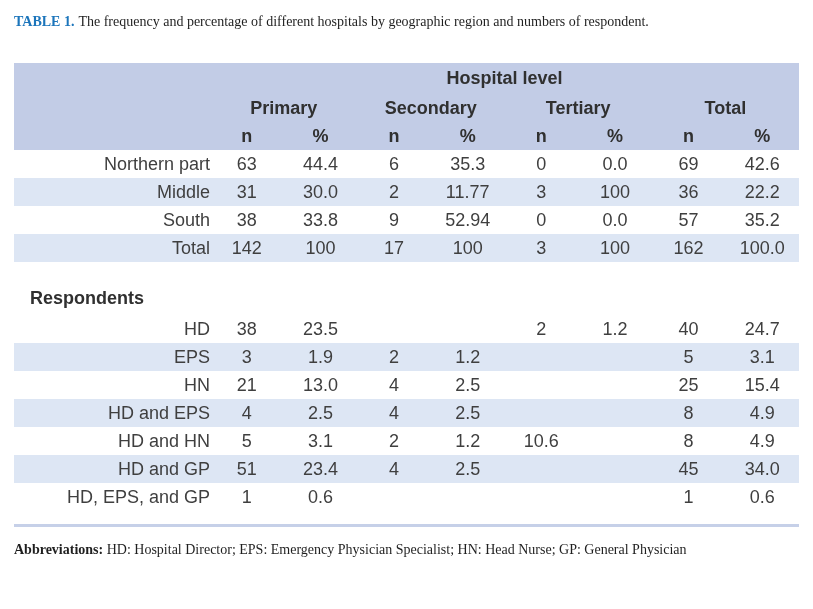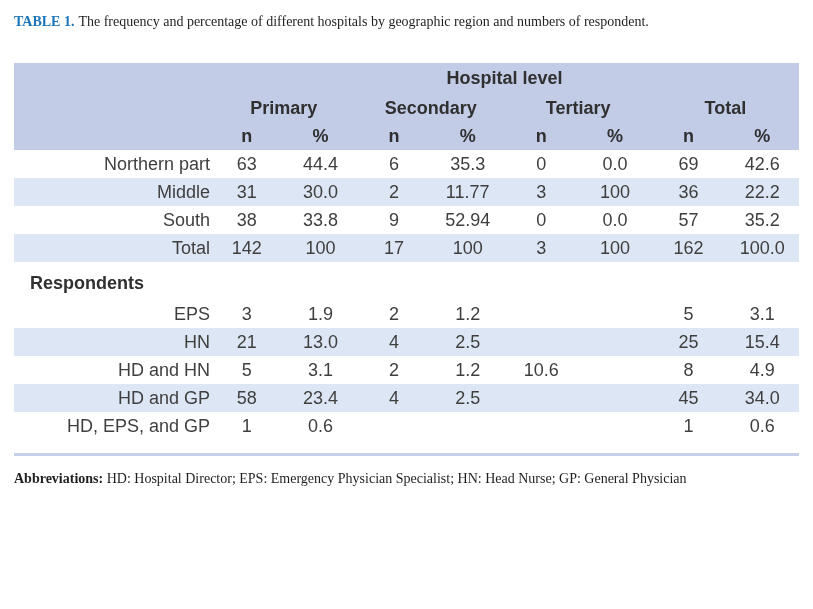--- a/index.html
+++ b/index.html
@@ -65,21 +65,21 @@
   }
   tbody.zebra tr:nth-child(even) { background: #dde6f4; }
 
   tbody.respondents td.row-label { padding-left: 34px; }
 
   tr.section-row td {
     height: 33px;
     font-weight: bold;
     color: #303030;
     padding-left: 16px;
-    padding-top: 5px;
+    padding-top: 20px;
   }
   .bottom-rule {
     width: 785px;
     height: 3px;
     background: #c6d0e8;
     margin-top: 13px;
   }
   .footnote {
     margin: 15px 0 0 0;
     font-family: "Liberation Serif", serif;
@@ -183,20 +183,31 @@
       </tbody>
 
     <tbody>
       <tr class="section-row">
         <td colspan="9">Respondents</td>
       </tr>
     </tbody>
 
     <tbody id="respondent-body" class="zebra respondents">
         <tr>
+          <td class="row-label">HD</td>
+          <td class="value-cell">38</td>
+          <td class="value-cell">23.5</td>
+          <td class="value-cell"></td>
+          <td class="value-cell"></td>
+          <td class="value-cell">2</td>
+          <td class="value-cell">1.2</td>
+          <td class="value-cell">40</td>
+          <td class="value-cell">24.7</td>
+        </tr>
+        <tr>
           <td class="row-label">EPS</td>
           <td class="value-cell">3</td>
           <td class="value-cell">1.9</td>
           <td class="value-cell">2</td>
           <td class="value-cell">1.2</td>
           <td class="value-cell"></td>
           <td class="value-cell"></td>
           <td class="value-cell">5</td>
           <td class="value-cell">3.1</td>
         </tr>
@@ -205,33 +216,44 @@
           <td class="value-cell">21</td>
           <td class="value-cell">13.0</td>
           <td class="value-cell">4</td>
           <td class="value-cell">2.5</td>
           <td class="value-cell"></td>
           <td class="value-cell"></td>
           <td class="value-cell">25</td>
           <td class="value-cell">15.4</td>
         </tr>
         <tr>
+          <td class="row-label">HD and EPS</td>
+          <td class="value-cell">4</td>
+          <td class="value-cell">2.5</td>
+          <td class="value-cell">4</td>
+          <td class="value-cell">2.5</td>
+          <td class="value-cell"></td>
+          <td class="value-cell"></td>
+          <td class="value-cell">8</td>
+          <td class="value-cell">4.9</td>
+        </tr>
+        <tr>
           <td class="row-label">HD and HN</td>
           <td class="value-cell">5</td>
           <td class="value-cell">3.1</td>
           <td class="value-cell">2</td>
           <td class="value-cell">1.2</td>
           <td class="value-cell">10.6</td>
           <td class="value-cell"></td>
           <td class="value-cell">8</td>
           <td class="value-cell">4.9</td>
         </tr>
         <tr>
           <td class="row-label">HD and GP</td>
-          <td class="value-cell">58</td>
+          <td class="value-cell">51</td>
           <td class="value-cell">23.4</td>
           <td class="value-cell">4</td>
           <td class="value-cell">2.5</td>
           <td class="value-cell"></td>
           <td class="value-cell"></td>
           <td class="value-cell">45</td>
           <td class="value-cell">34.0</td>
         </tr>
         <tr>
           <td class="row-label">HD, EPS, and GP</td>

